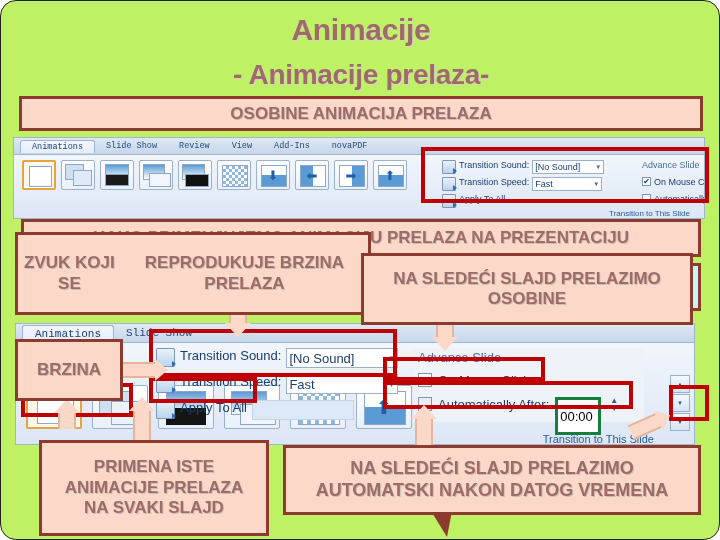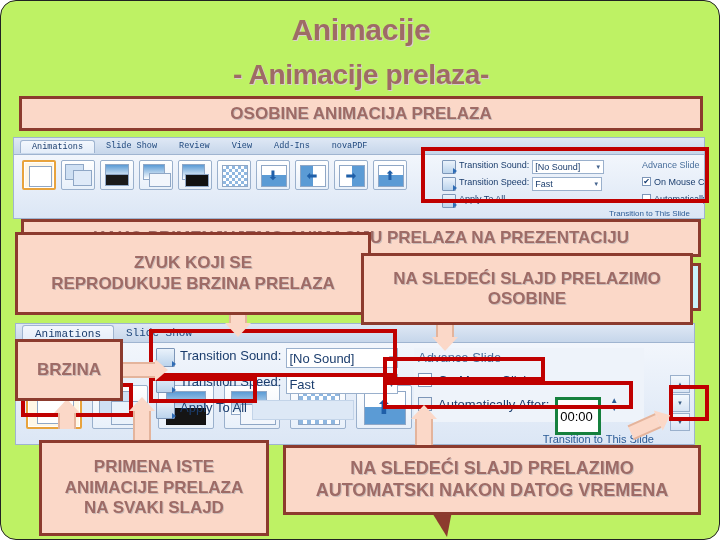--- a/index.html
+++ b/index.html
@@ -284,21 +284,21 @@
 
       <div class="grouplabel">Transition to This Slide</div>
     </div>
   </div>
 
   <div class="redbox" style="left:420px;top:146px;width:288px;height:56px;"></div>
 
   <div class="banner" id="banner-kako">KAKO PRIMENJUJEMO ANIMACIJU PRELAZA NA PREZENTACIJU</div>
   <div class="banner lightblue" id="banner-neko">NEKO I ONO GRUP</div>
 
-  <div class="callout" style="left:14px;top:231px;width:356px;height:83px;font-size:17px;flex-direction:column;z-index:20;">
+  <div class="callout" style="left:14px;top:231px;width:356px;height:83px;font-size:17px;flex-direction:row;z-index:20;">
     <div>ZVUK KOJI SE</div>
     <div>REPRODUKUJE BRZINA PRELAZA</div>
   </div>
 
   <div class="arrow-dn" style="left:222px;top:312px;width:30px;z-index:19;">
     <div class="stem" style="height:10px;"></div>
     <div class="head"></div>
   </div>
 
   <div class="callout" style="left:360px;top:252px;width:332px;height:72px;font-size:17px;flex-direction:column;z-index:20;">

